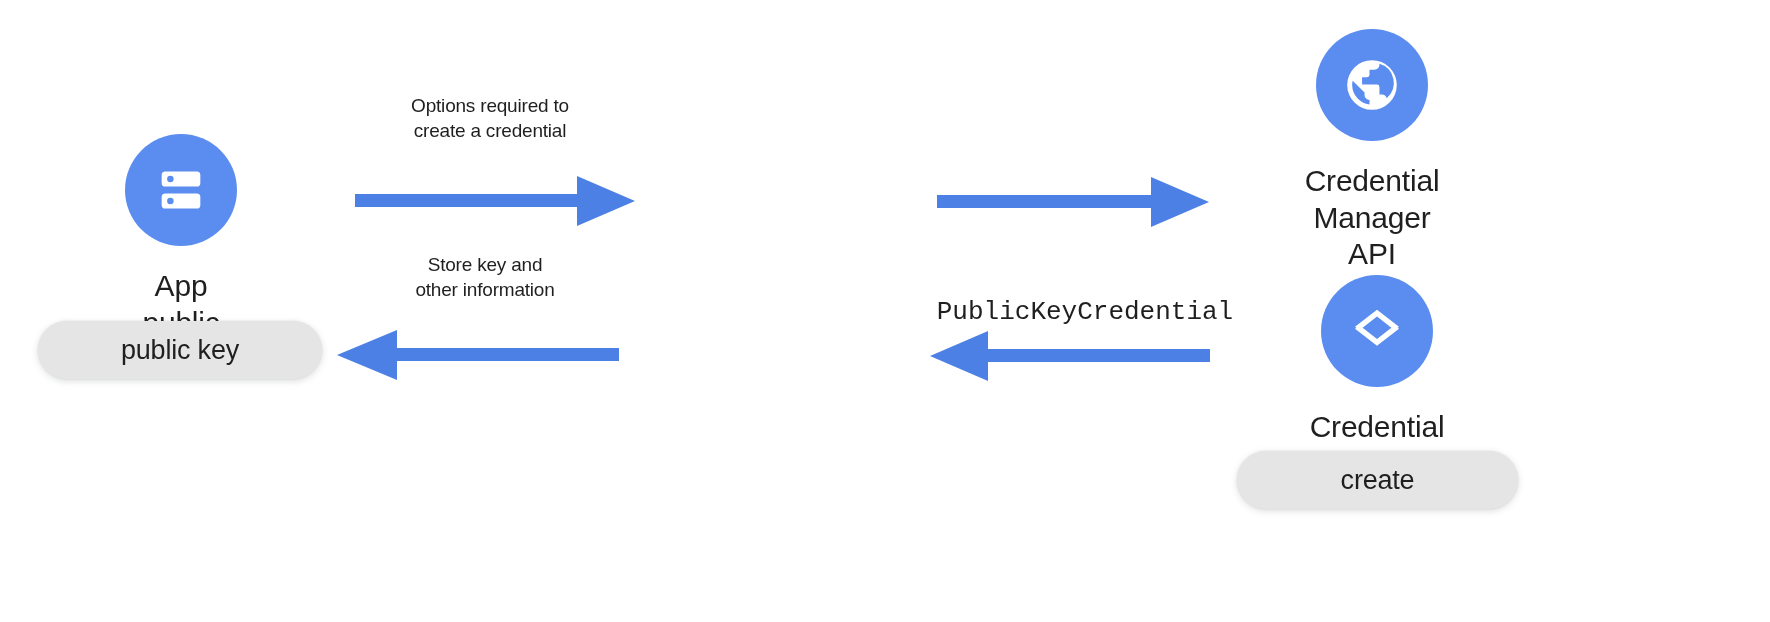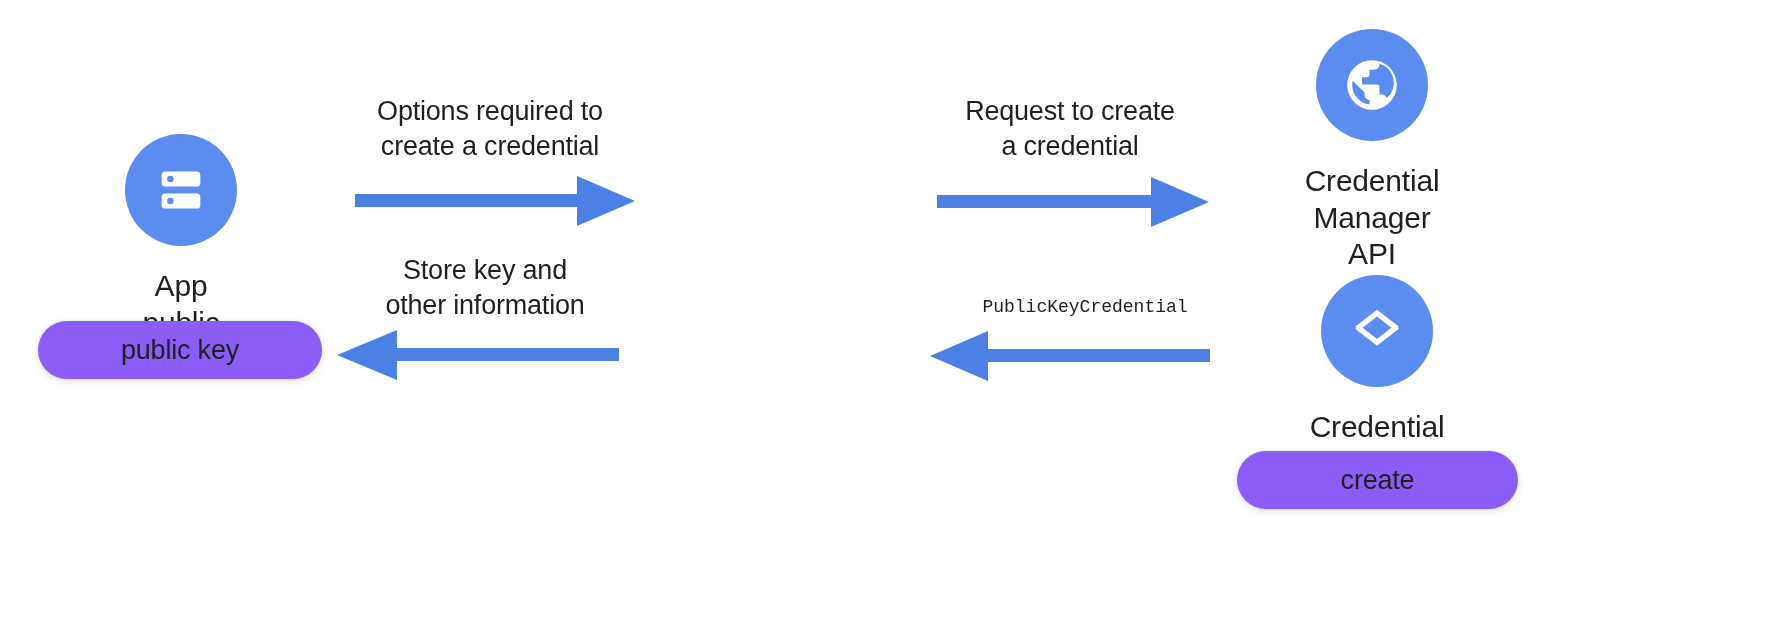--- a/index.html
+++ b/index.html
@@ -48,49 +48,49 @@
     letter-spacing: -0.2px;
     white-space: pre-line;
     font-weight: 400;
   }
 
   
   .chip {
     position: absolute;
     height: 58px;
     border-radius: 29px;
-    background: #8b5cf6;
+    background: #e5e5e5;
     box-shadow: 0 2px 7px rgba(60,64,67,0.18), 0 0 2px rgba(60,64,67,0.12);
     display: flex;
     align-items: center;
     justify-content: center;
     color: #1f1f1f;
     font-size: 27px;
     letter-spacing: -0.2px;
   }
 
   
   .arrow {
     position: absolute;
   }
   .arrow svg { display: block; }
 
   
   .caption {
     position: absolute;
     text-align: center;
-    font-size: 27px;
+    font-size: 19px;
     line-height: 1.30;
     color: #1f1f1f;
     letter-spacing: -0.2px;
     white-space: pre-line;
   }
   .caption.mono {
     font-family: "Liberation Mono", "DejaVu Sans Mono", monospace;
-    font-size: 18px;
+    font-size: 26px;
     letter-spacing: 0px;
   }
 </style>
 </head>
 <body>
 
 <div id="canvas">
 
   <div class="node" style="left:125px; top:134px; width:112px;">
     <div class="icon-circle">
@@ -144,22 +144,20 @@
 
   <div class="caption" style="left:330px; top:253px; width:310px;">Store key and
 other information</div>
   <div class="arrow" style="left:337px; top:322px;">
     <svg width="282" height="66" viewBox="0 0 282 66" aria-hidden="true">
       <rect x="54" y="26" width="228" height="13" fill="#4d80e4"></rect>
       <polygon points="60,8 60,58 0,33" fill="#4d80e4"></polygon>
     </svg>
   </div>
 
-  <div class="caption" style="left:915px; top:94px; width:310px;">Request to create
-a credential</div>
   <div class="arrow" style="left:937px; top:169px;">
     <svg width="272" height="66" viewBox="0 0 272 66" aria-hidden="true">
       <rect x="0" y="26" width="220" height="13" fill="#4d80e4"></rect>
       <polygon points="214,8 272,33 214,58" fill="#4d80e4"></polygon>
     </svg>
   </div>
 
   <div class="caption mono" style="left:890px; top:296px; width:390px;">PublicKeyCredential</div>
   <div class="arrow" style="left:930px; top:323px;">
     <svg width="280" height="66" viewBox="0 0 280 66" aria-hidden="true">

